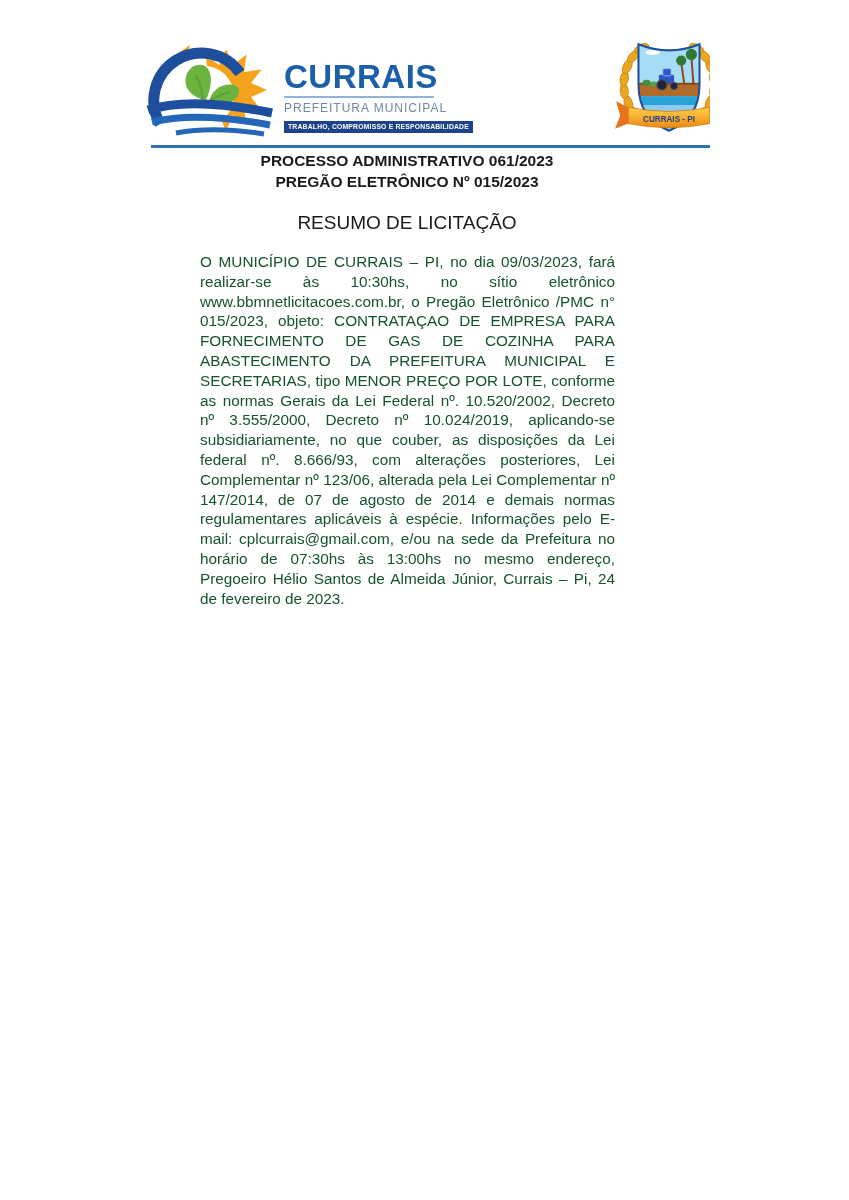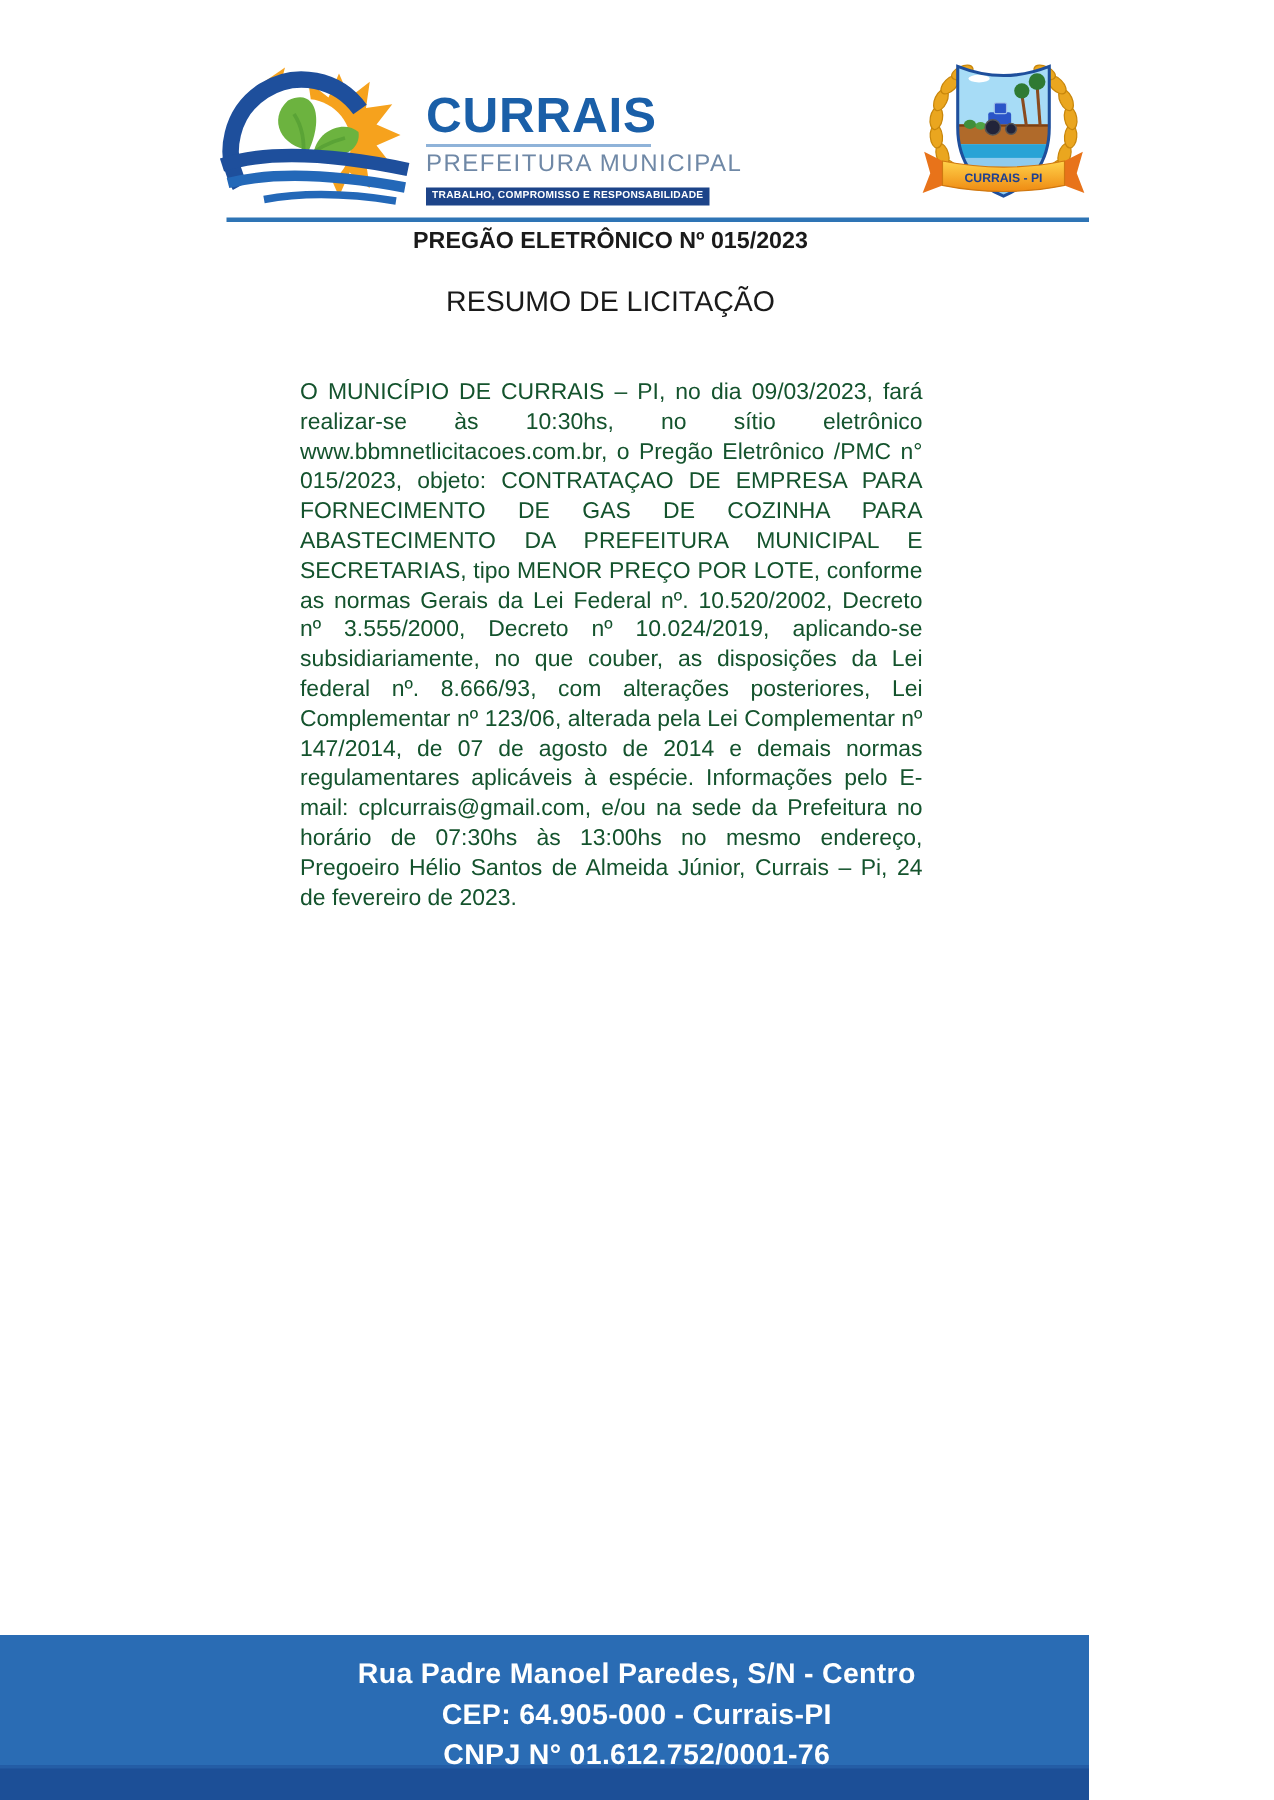--- a/index.html
+++ b/index.html
@@ -1,28 +1,27 @@
 <!DOCTYPE html>
 <html><head>
 <meta charset="utf-8">
 <style>
   html,body{margin:0;padding:0;background:#ffffff;}
   .page{
     position:relative;width:710px;height:1200px;overflow:hidden;background:#ffffff;
     font-family:"Liberation Sans", sans-serif;
-    padding-left:16px;
   }
 
   
   .logo-left{position:absolute;left:146px;top:34px;width:300px;height:106px;}
   .logo-icon{position:absolute;left:0;top:2px;width:140px;height:104px;}
   .logo-textblock{position:absolute;left:138px;top:26px;width:160px;}
   .logo-name{font-size:33px;font-weight:bold;color:#1A5FA8;letter-spacing:.5px;line-height:1;}
   .logo-divider{margin-top:3px;height:2px;width:150px;background:#8FB3D9;}
-  .logo-subtitle{margin-top:3px;font-size:16px;letter-spacing:1px;color:#6F88A6;white-space:nowrap;}
+  .logo-subtitle{margin-top:3px;font-size:12px;letter-spacing:1px;color:#6F88A6;white-space:nowrap;}
   .logo-banner{margin-top:4px;display:inline-block;background:#1D4489;color:#fff;
     font-size:6.8px;font-weight:bold;letter-spacing:.2px;padding:2.5px 4px;white-space:nowrap;}
   .emblem{position:absolute;left:610px;top:32px;width:118px;height:112px;}
 
   
   .header-rule{position:absolute;left:151px;top:145px;width:581px;height:3px;background:#2E74B5;}
   .title-block{position:absolute;left:200px;top:150px;width:414px;text-align:center;color:#1a1a1a;}
   .title-line{font-size:15.5px;font-weight:bold;line-height:21px;}
   .summary-line{margin-top:20px;font-size:19px;font-weight:normal;line-height:21px;}
 
@@ -118,28 +117,21 @@
       <polygon points="18,74 6,68 10,82 5,95 18,90" fill="#E8731A"></polygon>
       <polygon points="98,74 110,68 106,82 111,95 98,90" fill="#E8731A"></polygon>
       <path d="M18,74 Q58,82 98,74 L98,90 Q58,98 18,90 Z" fill="url(#ribbonGrad)" stroke="#D07810" stroke-width="0.8"></path>
       <text x="58" y="88" text-anchor="middle" font-size="8" font-weight="bold" fill="#1E3F8F" font-family="Liberation Sans, sans-serif">CURRAIS - PI</text>
     </g>
   </svg>
 
   <div class="header-rule"></div>
 
   <div class="title-block">
+    <div class="title-line">PROCESSO ADMINISTRATIVO 061/2023</div>
     <div class="title-line">PREGÃO ELETRÔNICO Nº 015/2023</div>
     <div class="summary-line">RESUMO DE LICITAÇÃO</div>
   </div>
 
   <p class="body-paragraph">O MUNICÍPIO DE CURRAIS – PI, no dia 09/03/2023, fará realizar-se às 10:30hs, no sítio eletrônico www.bbmnetlicitacoes.com.br, o Pregão Eletrônico /PMC n° 015/2023, objeto: CONTRATAÇAO DE EMPRESA PARA FORNECIMENTO DE GAS DE COZINHA PARA ABASTECIMENTO DA PREFEITURA MUNICIPAL E SECRETARIAS, tipo MENOR PREÇO POR LOTE, conforme as normas Gerais da Lei Federal nº. 10.520/2002, Decreto nº 3.555/2000, Decreto nº 10.024/2019, aplicando-se subsidiariamente, no que couber, as disposições da Lei federal nº. 8.666/93, com alterações posteriores, Lei Complementar nº 123/06, alterada pela Lei Complementar nº 147/2014, de 07 de agosto de 2014 e demais normas regulamentares aplicáveis à espécie. Informações pelo E-mail: cplcurrais@gmail.com, e/ou na sede da Prefeitura no horário de 07:30hs às 13:00hs no mesmo endereço, Pregoeiro Hélio Santos de Almeida Júnior, Currais – Pi, 24 de fevereiro de 2023.</p>
 
-  <div class="footer">
-    <div class="footer-text">
-      <div>Rua Padre Manoel Paredes, S/N - Centro</div>
-      <div>CEP: 64.905-000 - Currais-PI</div>
-      <div>CNPJ N° 01.612.752/0001-76</div>
-    </div>
-    <div class="footer-strip"></div>
-  </div>
 
 </div>
 
 </body></html>

